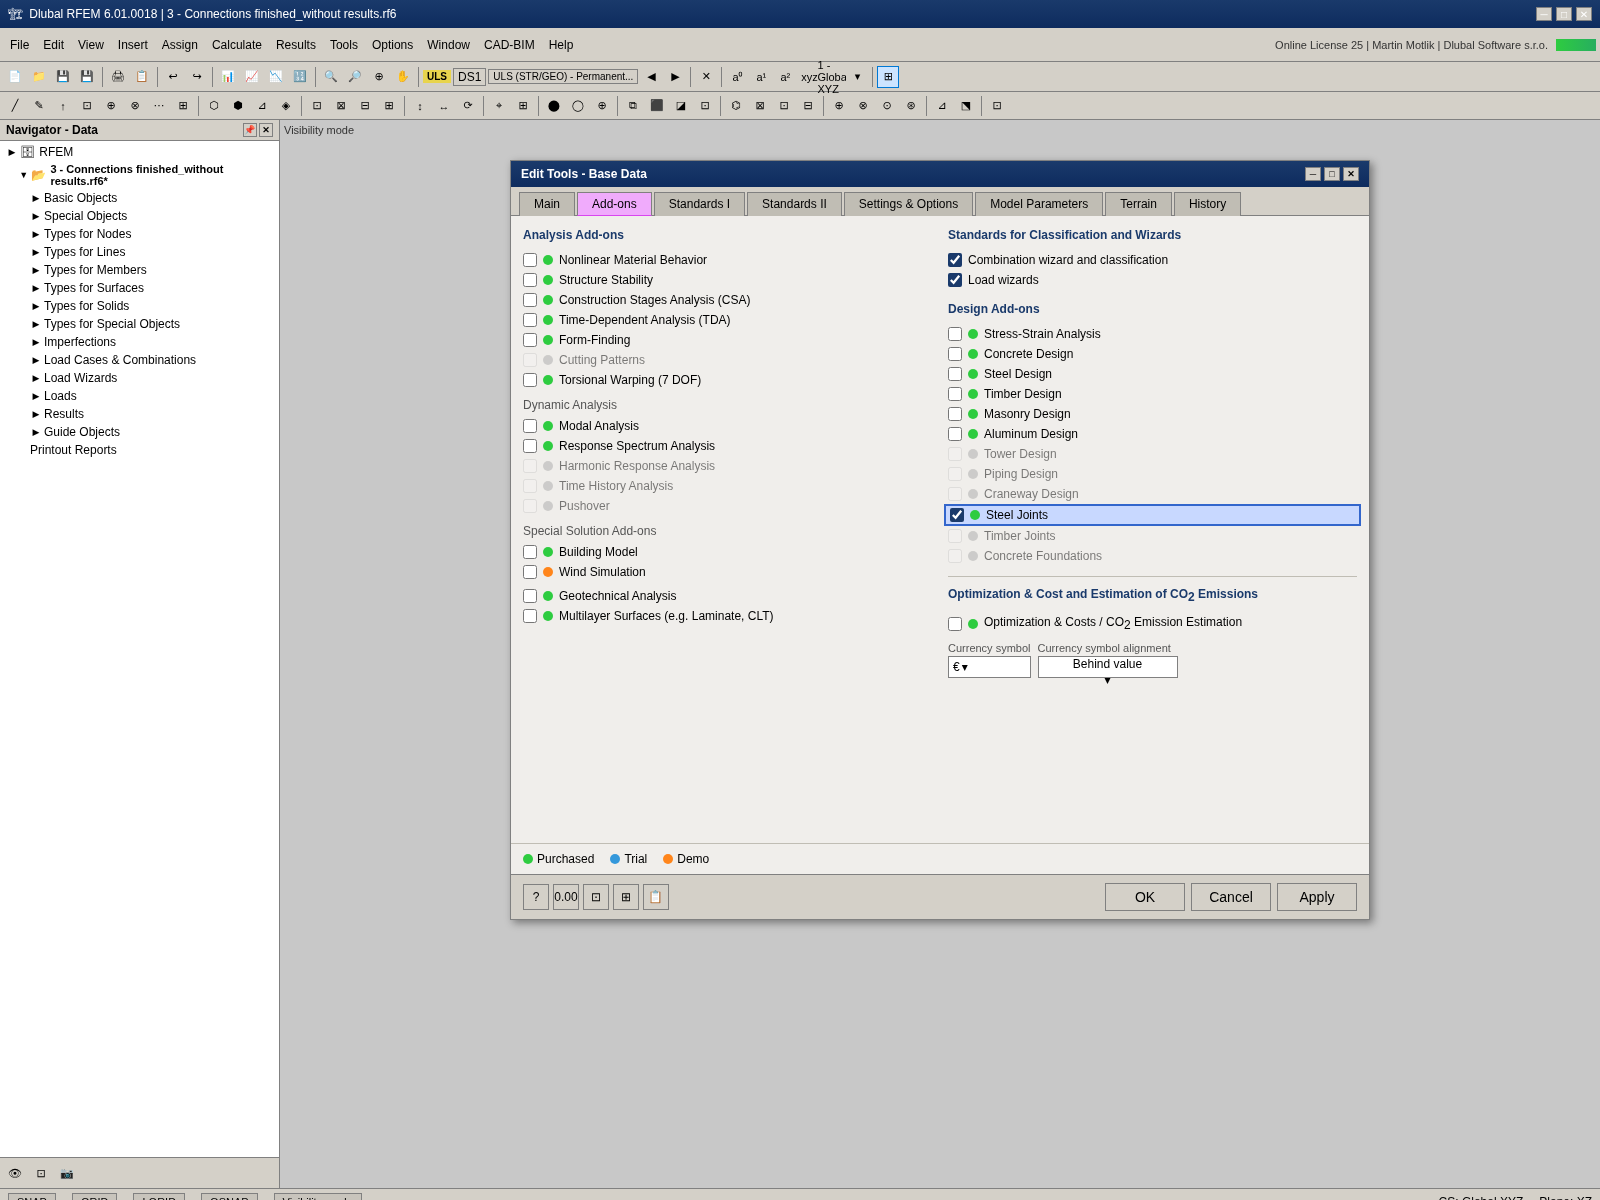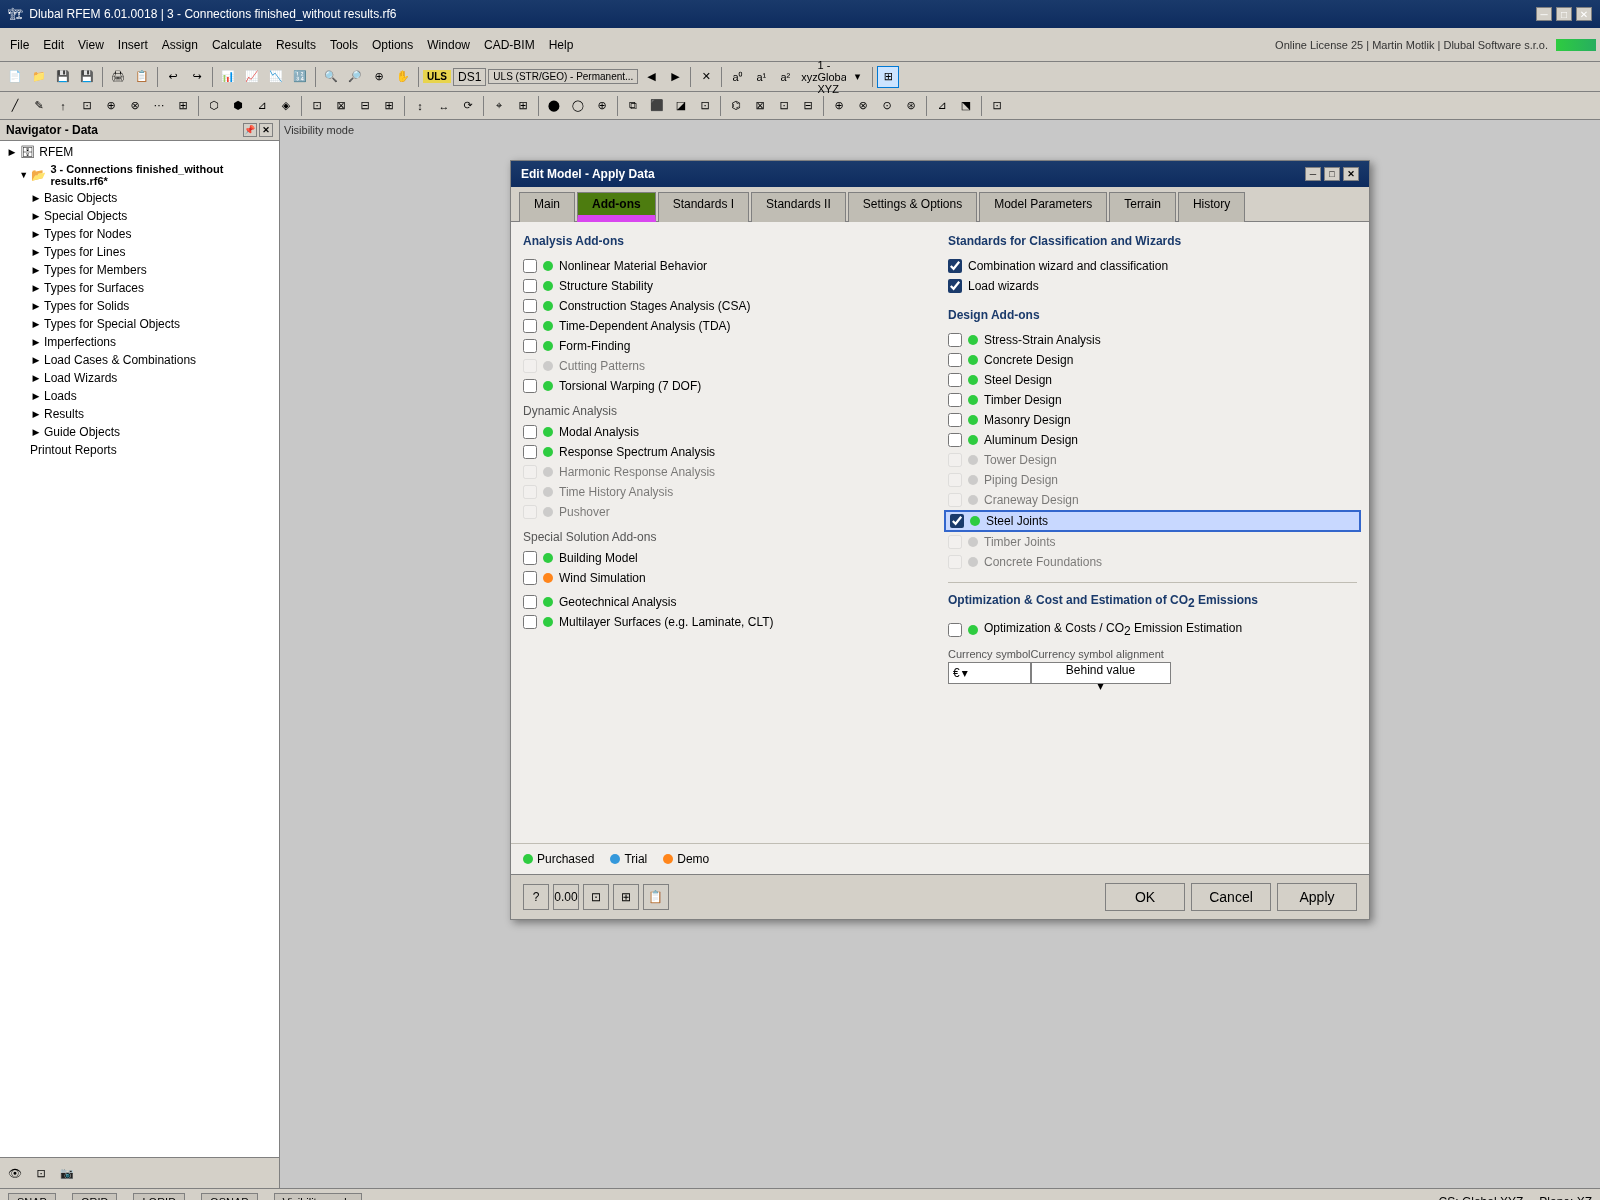--- a/index.html
+++ b/index.html
@@ -140,23 +140,23 @@
       padding: 4px 14px;
       border: 1px solid #808080;
       background: #c0bdb4;
       cursor: pointer;
       font-size: 12px;
       border-bottom: none;
       position: relative;
       top: 1px;
     }
     .tab.active {
-      background: #4d7c0f;
-      border-bottom: 7px solid #d946ef;
-      font-weight: bold;
+      background: #f0abfc;
+      border-bottom: 1px solid #d946ef;
+      font-weight: normal;
       z-index: 1;
     }
 
     
     .dialog-content {
       flex: 1;
       display: flex;
       padding: 12px;
       gap: 16px;
       overflow-y: auto;
@@ -263,21 +263,21 @@
     }
 
     
     .opt-section {
       border-top: 1px solid #c0bdb4;
       padding-top: 10px;
       margin-top: 10px;
     }
     .currency-row {
       display: flex;
-      gap: 0;
+      gap: 7px;
       margin-top: 6px;
       align-items: flex-start;
     }
     .currency-label { font-size: 11px; color: #555; margin-bottom: 2px; }
     .currency-select {
       display: flex;
       align-items: center;
       border: 1px solid #808080;
       background: white;
       height: 22px;
@@ -531,21 +531,21 @@
         <text x="46" y="290" font-size="12" fill="#00aa00">Y</text>
         <text x="105" y="460" font-size="12" fill="#cc4444">X</text>
         <text x="0" y="450" font-size="12" fill="#4444cc">Z</text>
       </svg>
     </div>
 
     <div class="dialog-overlay">
       <div class="dialog">
 
         <div class="dialog-title">
-          <span>Edit Model - Apply Data</span>
+          <span>Edit Tools - Base Data</span>
           <div class="dialog-title-btns">
             <div class="dialog-title-btn">─</div>
             <div class="dialog-title-btn">□</div>
             <div class="dialog-title-btn">✕</div>
           </div>
         </div>
 
         <div class="tab-bar">
           <div class="tab">Main</div>
           <div class="tab active">Add-ons</div>

